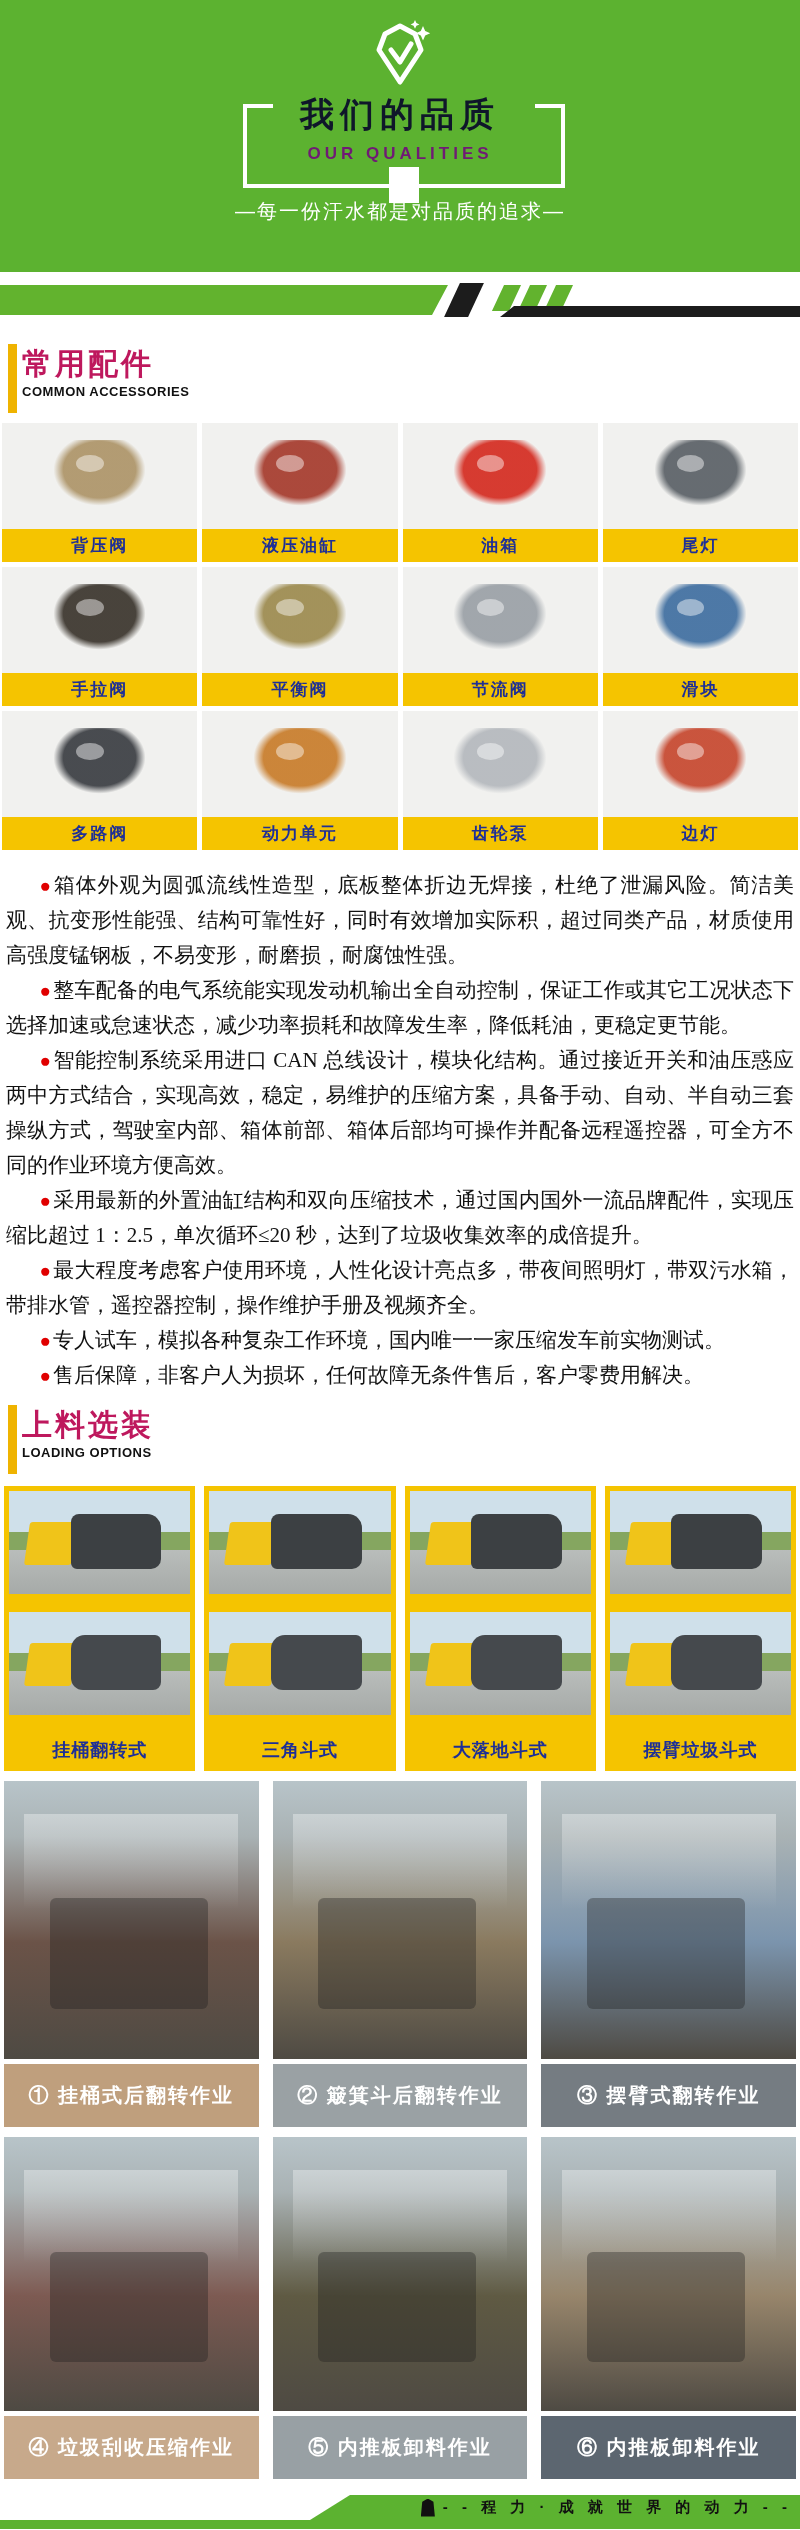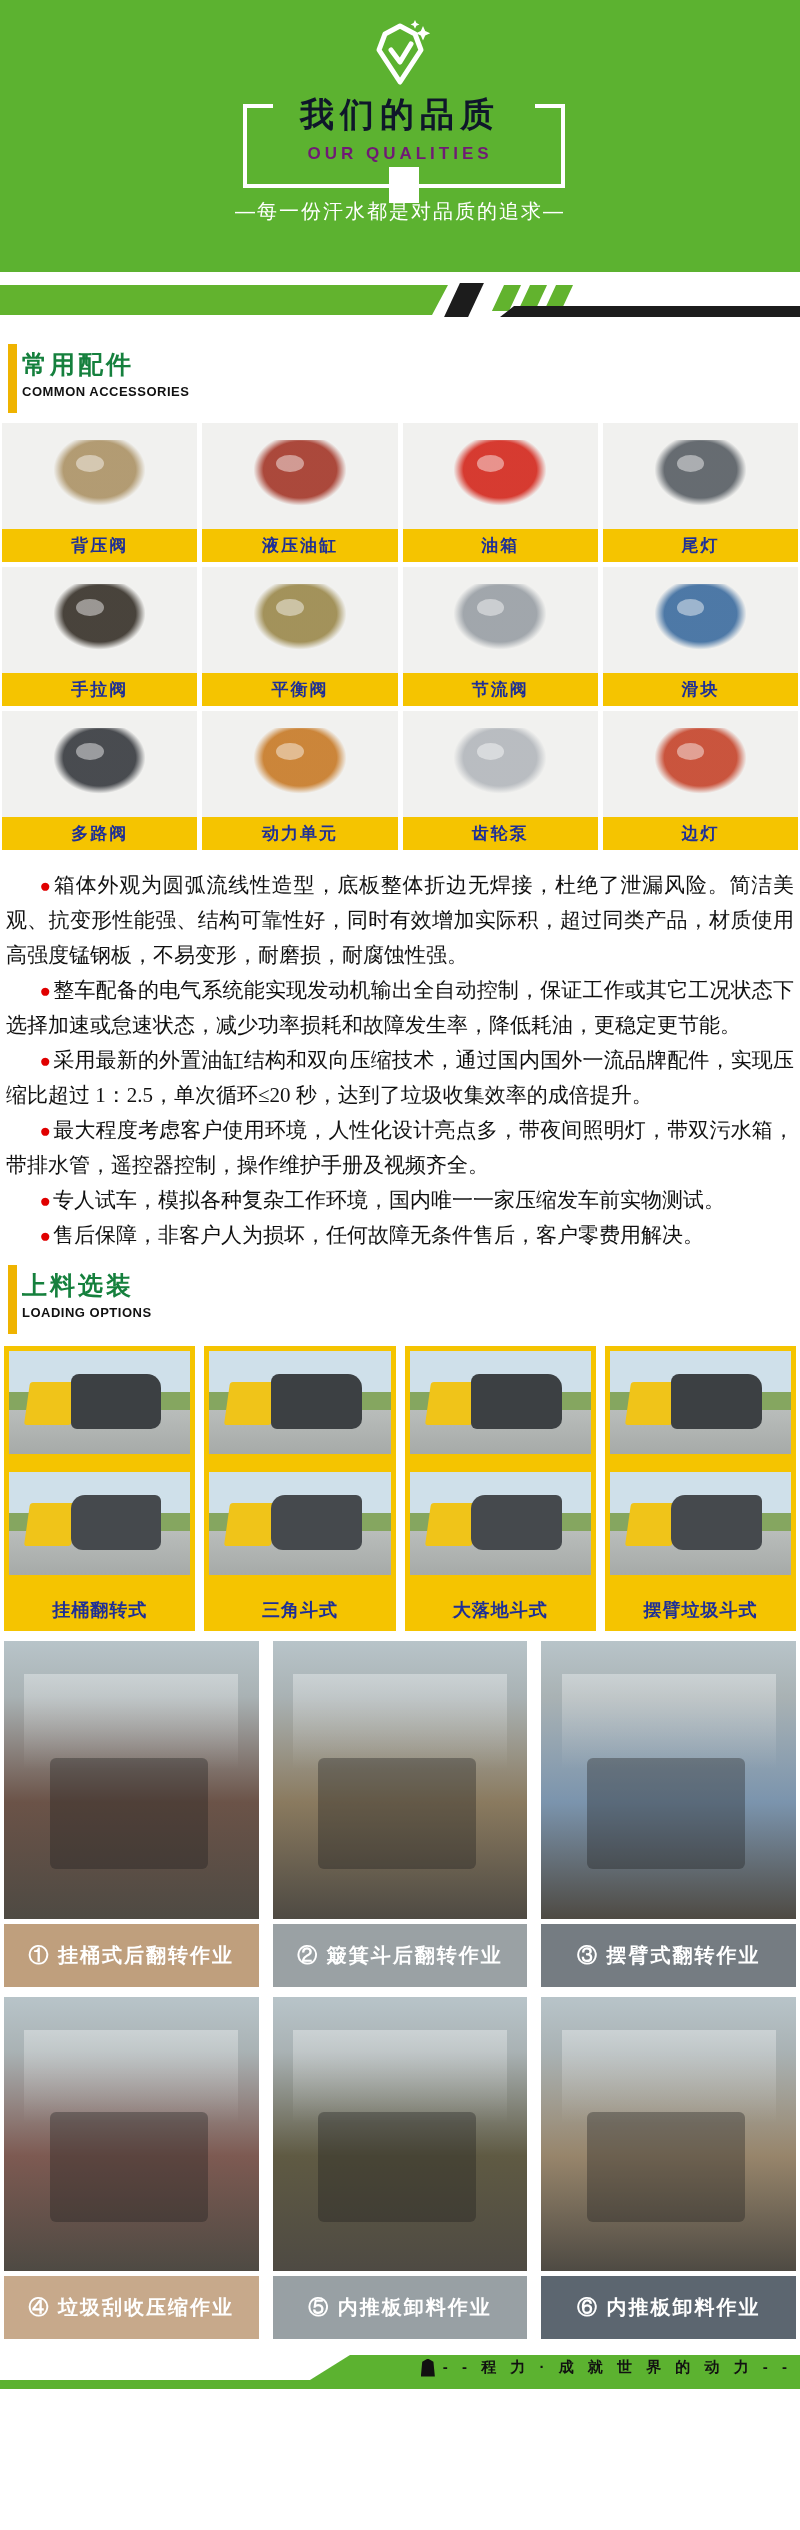--- a/index.html
+++ b/index.html
@@ -27,21 +27,21 @@
     clip-path:polygon(0 0,100% 0,calc(100% - 16px) 100%,0 100%);}
   .dv-black-diag{position:absolute;left:452px;top:11px;width:24px;height:34px;background:#1c1c1c;transform:skewX(-25deg);}
   .dv-stripe{position:absolute;top:13px;width:17px;height:26px;background:#62b32e;transform:skewX(-25deg);}
   .dv-s1{left:498px;} .dv-s2{left:524px;} .dv-s3{left:550px;}
   .dv-black-line{position:absolute;left:500px;top:34px;width:300px;height:11px;background:#1c1c1c;
     clip-path:polygon(14px 0,100% 0,100% 100%,0 100%);}
 
   
   .sec-head{position:relative;margin:0 0 0 8px;padding:6px 0 6px 14px;height:63px;}
   .sec-head::before{content:'';position:absolute;left:0;top:4px;bottom:2px;width:9px;background:#efb300;}
-  .sec-title{font-size:25px;font-weight:bold;color:#15803d;letter-spacing:3px;line-height:36px;}
+  .sec-title{font-size:30px;font-weight:bold;color:#be185d;letter-spacing:3px;line-height:36px;}
   .sec-sub{font-size:13px;font-weight:bold;color:#111;letter-spacing:0.5px;line-height:20px;}
 
   
   .parts-grid{display:grid;grid-template-columns:repeat(4,1fr);gap:5px;margin:8px 2px 0 2px;border-radius:13px;}
   .part-cell{display:flex;flex-direction:column;}
   .part-photo{height:106px;background:#f1f1ef;position:relative;overflow:hidden;}
   .part-photo::before{content:'';position:absolute;left:26%;top:16%;width:48%;height:62%;
     background:radial-gradient(ellipse at 50% 45%, var(--accent) 0%, var(--accent) 55%, rgba(0,0,0,0) 70%);
     opacity:.92;}
   .part-photo::after{content:'';position:absolute;left:38%;top:30%;width:14%;height:16%;
@@ -172,20 +172,21 @@
     </div>
     <div class="part-cell">
       <div class="part-photo" style="--accent: #c6472e;"></div>
       <div class="part-label">边灯</div>
     </div>
   </div>
 
   <div class="features">
     <p class="feat"><span class="bullet">●</span><span>箱体外观为圆弧流线性造型，底板整体折边无焊接，杜绝了泄漏风险。简洁美观、抗变形性能强、结构可靠性好，同时有效增加实际积，超过同类产品，材质使用高强度锰钢板，不易变形，耐磨损，耐腐蚀性强。</span></p>
     <p class="feat"><span class="bullet">●</span><span>整车配备的电气系统能实现发动机输出全自动控制，保证工作或其它工况状态下选择加速或怠速状态，减少功率损耗和故障发生率，降低耗油，更稳定更节能。</span></p>
+    <p class="feat"><span class="bullet">●</span><span>智能控制系统采用进口 CAN 总线设计，模块化结构。通过接近开关和油压惑应两中方式结合，实现高效，稳定，易维护的压缩方案，具备手动、自动、半自动三套操纵方式，驾驶室内部、箱体前部、箱体后部均可操作并配备远程遥控器，可全方不同的作业环境方便高效。</span></p>
     <p class="feat"><span class="bullet">●</span><span>采用最新的外置油缸结构和双向压缩技术，通过国内国外一流品牌配件，实现压缩比超过 1：2.5，单次循环≤20 秒，达到了垃圾收集效率的成倍提升。</span></p>
     <p class="feat"><span class="bullet">●</span><span>最大程度考虑客户使用环境，人性化设计亮点多，带夜间照明灯，带双污水箱，带排水管，遥控器控制，操作维护手册及视频齐全。</span></p>
     <p class="feat"><span class="bullet">●</span><span>专人试车，模拟各种复杂工作环境，国内唯一一家压缩发车前实物测试。</span></p>
     <p class="feat"><span class="bullet">●</span><span>售后保障，非客户人为损坏，任何故障无条件售后，客户零费用解决。</span></p>
   </div>
 
   <div class="sec-head">
     <div class="sec-title">上料选装</div>
     <div class="sec-sub">LOADING OPTIONS</div>
   </div>

